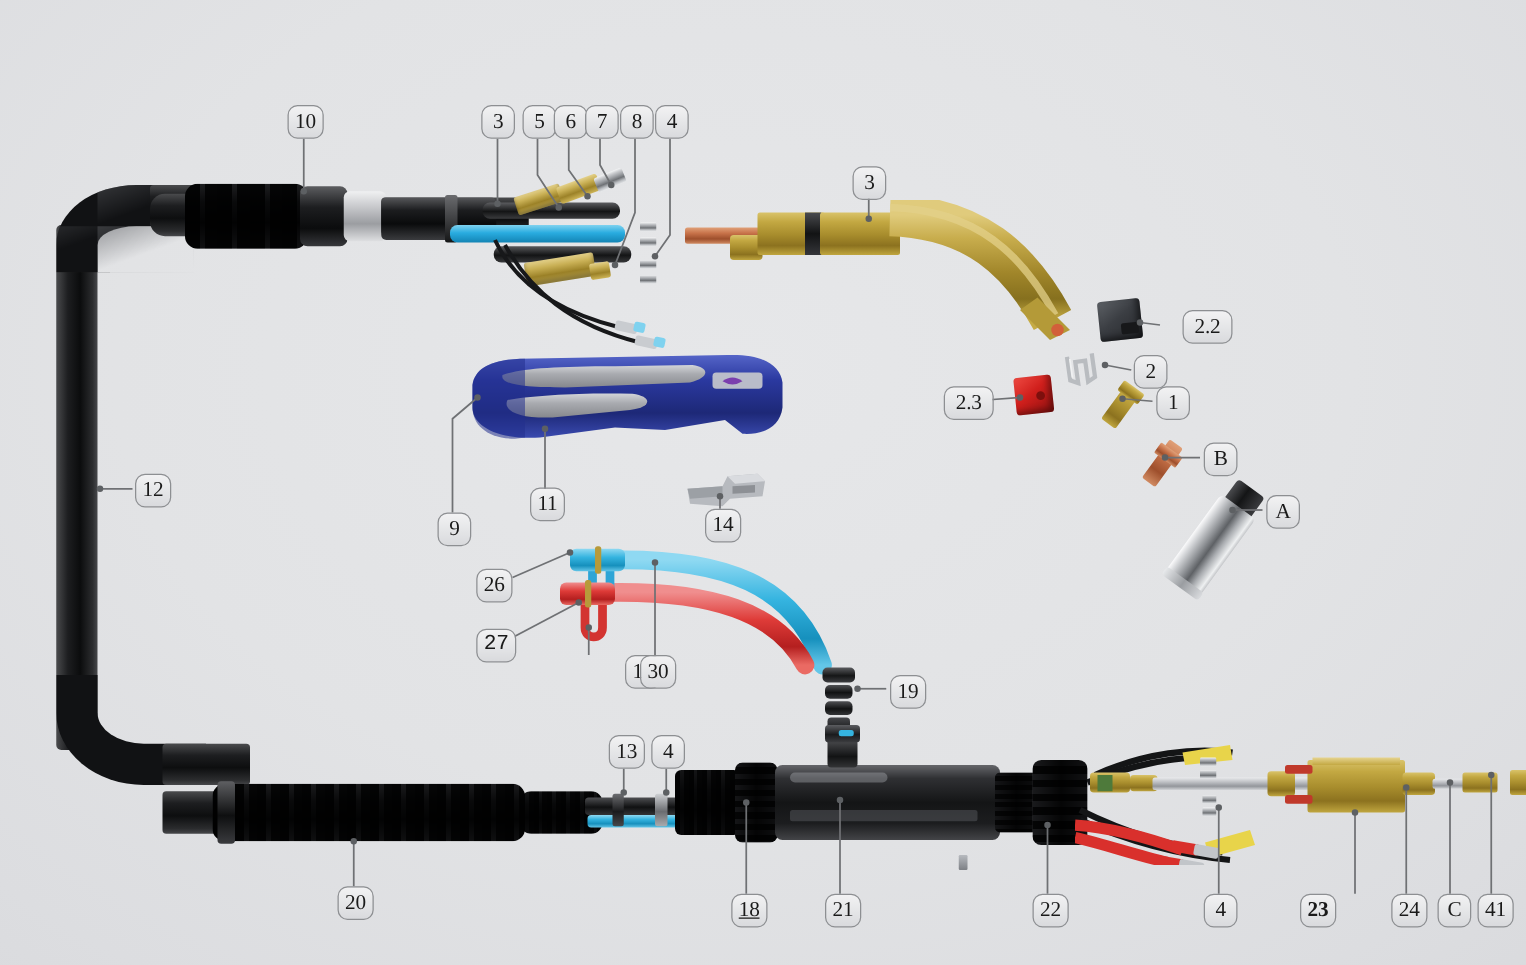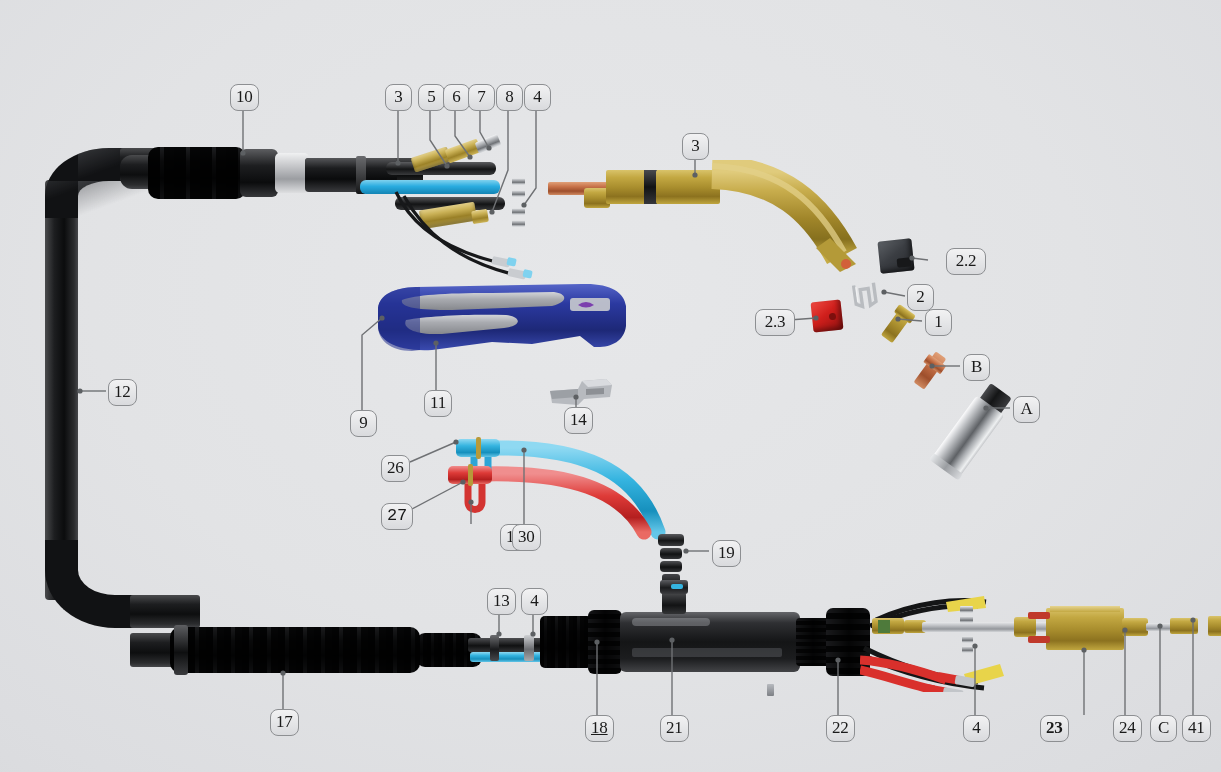--- a/index.html
+++ b/index.html
@@ -534,21 +534,21 @@
       <div class="badge" style="left: 350px; top: 410px;">9</div>
       <div class="badge" style="left: 424px; top: 390px;">11</div>
       <div class="badge" style="left: 564px; top: 407px;">14</div>
       <div class="badge" style="left: 381px; top: 455px;">26</div>
       <div class="badge" style="left: 381px; top: 503px; font-family: Liberation Mono, monospace;">27</div>
       <div class="badge" style="left: 460px; top: 524px; margin-left: 40px;">19</div>
       <div class="badge" style="left: 512px; top: 524px;">30</div>
       <div class="badge" style="left: 712px; top: 540px;">19</div>
       <div class="badge" style="left: 487px; top: 588px;">13</div>
       <div class="badge" style="left: 521px; top: 588px;">4</div>
-      <div class="badge" style="left: 270px; top: 709px;">17</div>
+      <div class="badge" style="left: 270px; top: 709px;">20</div>
       <div class="badge" style="left: 585px; top: 715px; text-decoration: underline;">18</div>
       <div class="badge" style="left: 660px; top: 715px;">21</div>
       <div class="badge" style="left: 826px; top: 715px;">22</div>
       <div class="badge" style="left: 963px; top: 715px;">4</div>
       <div class="badge" style="left: 1040px; top: 715px; font-weight: bold;">23</div>
       <div class="badge" style="left: 1113px; top: 715px;">24</div>
       <div class="badge" style="left: 1150px; top: 715px;">C</div>
       <div class="badge" style="left: 1182px; top: 715px;">41</div>
     </div>
 

